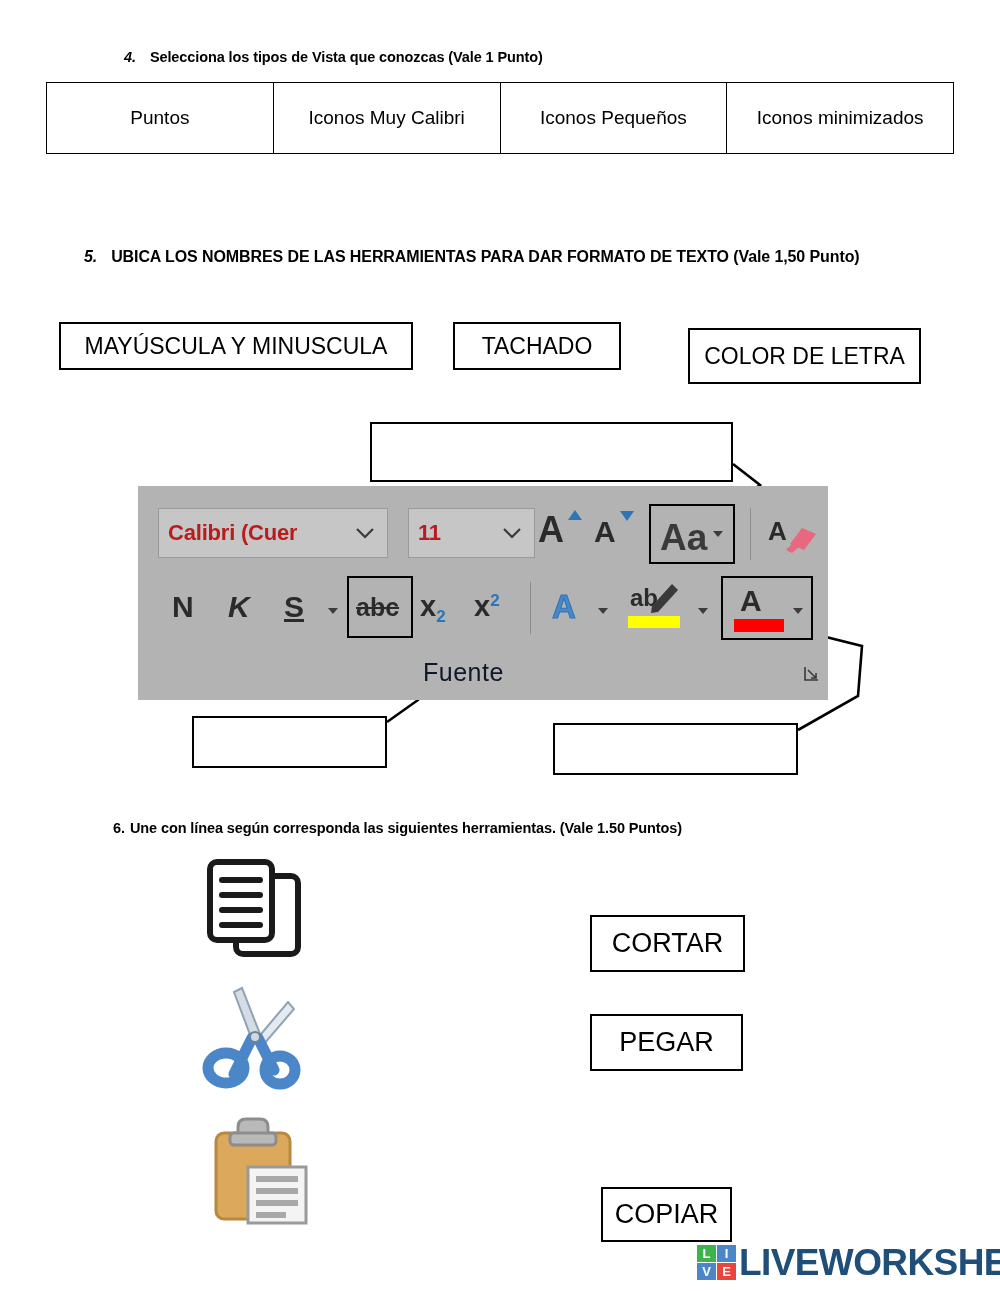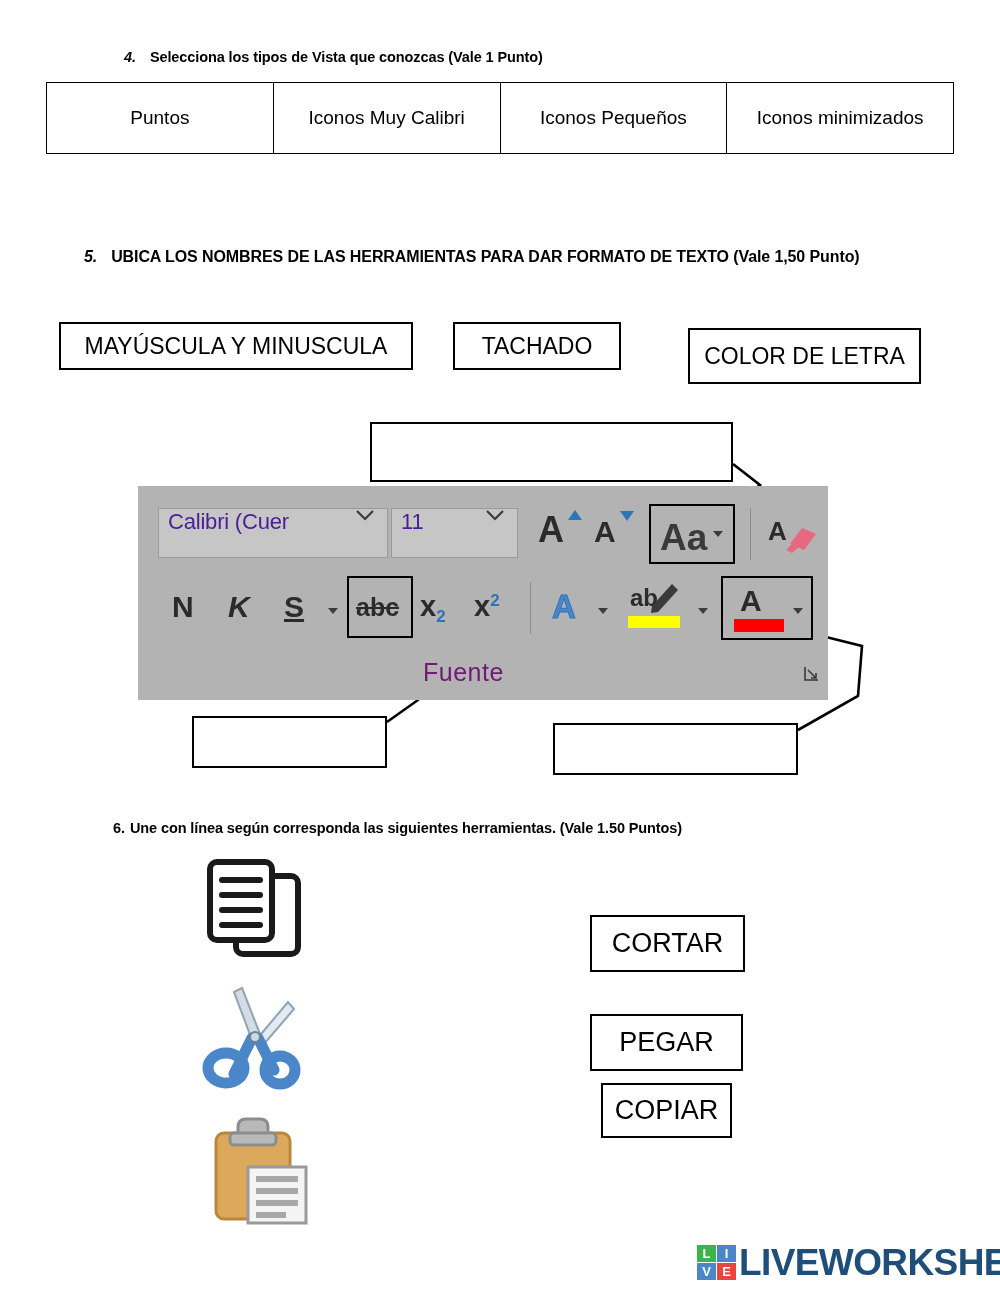--- a/index.html
+++ b/index.html
@@ -86,21 +86,23 @@
     background: #b3b3b3;
     box-sizing: border-box;
   }
   #ribbon .rib-inner { position: absolute; inset: 0; }
   .combo {
     position: absolute;
     background: #c6c6c6;
     border: 1px solid #9a9a9a;
     box-sizing: border-box;
     display: flex;
-    color: #4c1d95;
+    align-items: center;
+    color: #b91c1c;
+    font-weight: bold;
   }
   .combo .combo-text {
     font-size: 22px;
     padding-left: 9px;
     white-space: nowrap;
     overflow: hidden;
     letter-spacing: -0.2px;
   }
   .chev {
     position: absolute;
@@ -128,21 +130,21 @@
     box-sizing: border-box;
   }
   .sep-v {
     position: absolute;
     width: 1px;
     background: #8d8d8d;
   }
   #fuente-label {
     position: absolute;
     font-size: 25px;
-    color: #701a75;
+    color: #0f172a;
     letter-spacing: 0.5px;
   }
   #dialog-launcher {
     position: absolute;
     width: 16px; height: 16px;
   }
 
   
   .word-box {
     border: 2.4px solid #000;
@@ -240,21 +242,21 @@
   <div class="abs" id="ribbon">
     <div class="rib-inner">
 
       <div class="combo" style="left:20px; top:22px; width:230px; height:50px;">
         <span class="combo-text">Calibri (Cuer</span>
         <svg class="chev" viewBox="0 0 20 12">
           <path d="M2,2 L10,10 L18,2" fill="none" stroke="#3a3a3a" stroke-width="2.2"></path>
         </svg>
       </div>
 
-      <div class="combo" style="left:253px; top:22px; width:127px; height:50px;">
+      <div class="combo" style="left:270px; top:22px; width:127px; height:50px;">
         <span class="combo-text">11</span>
         <svg class="chev" viewBox="0 0 20 12">
           <path d="M2,2 L10,10 L18,2" fill="none" stroke="#3a3a3a" stroke-width="2.2"></path>
         </svg>
       </div>
 
       <div class="rib-glyph" style="left:400px; top:26px; font-size:36px;">
         <span>A</span>
       </div>
       <svg class="abs" style="left:429px; top:22px; width:16px; height:14px;" viewBox="0 0 16 14">
@@ -374,21 +376,21 @@
     <line x1="48" y1="88" x2="90" y2="88" stroke="#a8a8a8" stroke-width="6"></line>
     <line x1="48" y1="100" x2="78" y2="100" stroke="#a8a8a8" stroke-width="6"></line>
   </svg>
 
   <div class="abs word-box center-box" style="left:590px; top:915px; width:155px; height:57px;">
     <span>CORTAR</span>
   </div>
   <div class="abs word-box center-box" style="left:590px; top:1014px; width:153px; height:57px;">
     <span>PEGAR</span>
   </div>
-  <div class="abs word-box center-box" style="left:601px; top:1083px; width:131px; height:55px;">
+  <div class="abs word-box center-box" style="left:601px; top:1187px; width:131px; height:55px;">
     <span>COPIAR</span>
   </div>
 
   <div id="lw-logo">
     <div id="lw-tiles">
       <div class="lw-tile" style="background: rgb(60, 180, 75);">
           <span>L</span>
         </div>
       <div class="lw-tile" style="background: rgb(74, 134, 200);">
           <span>I</span>

